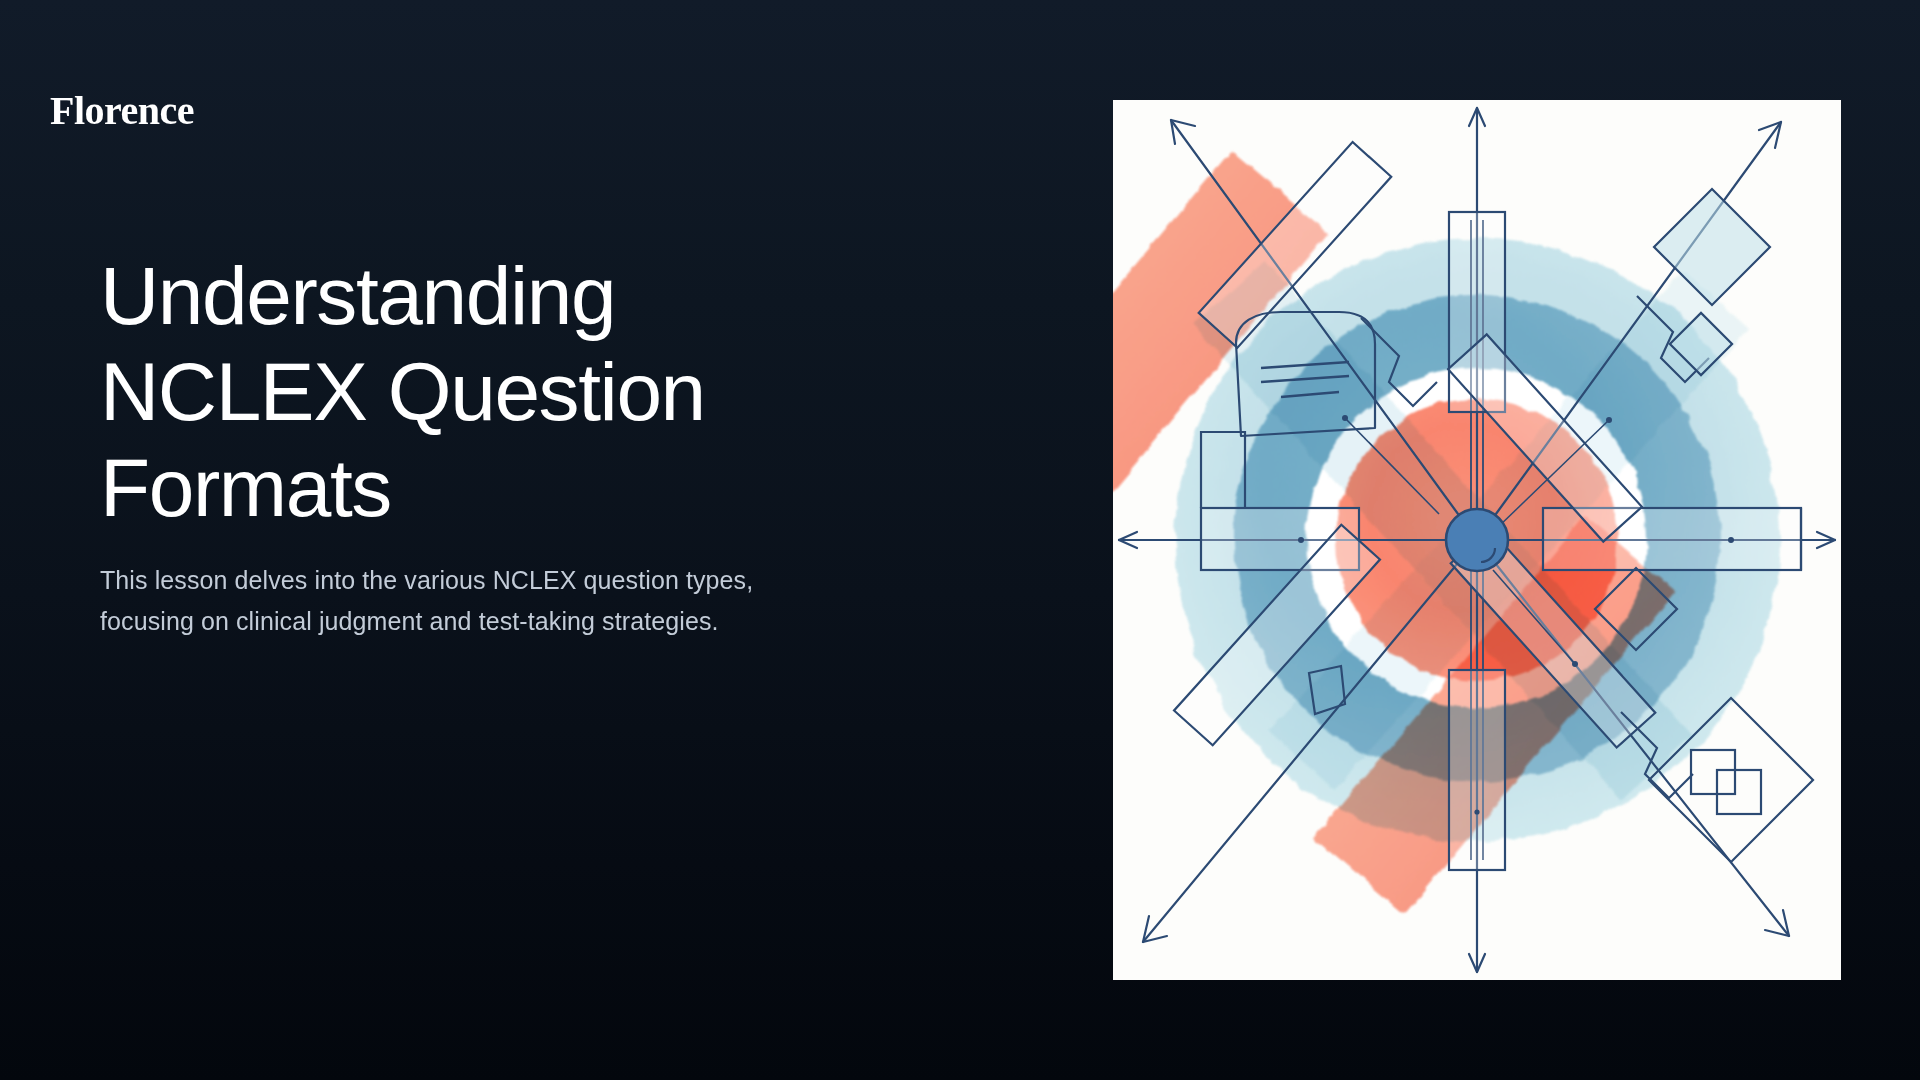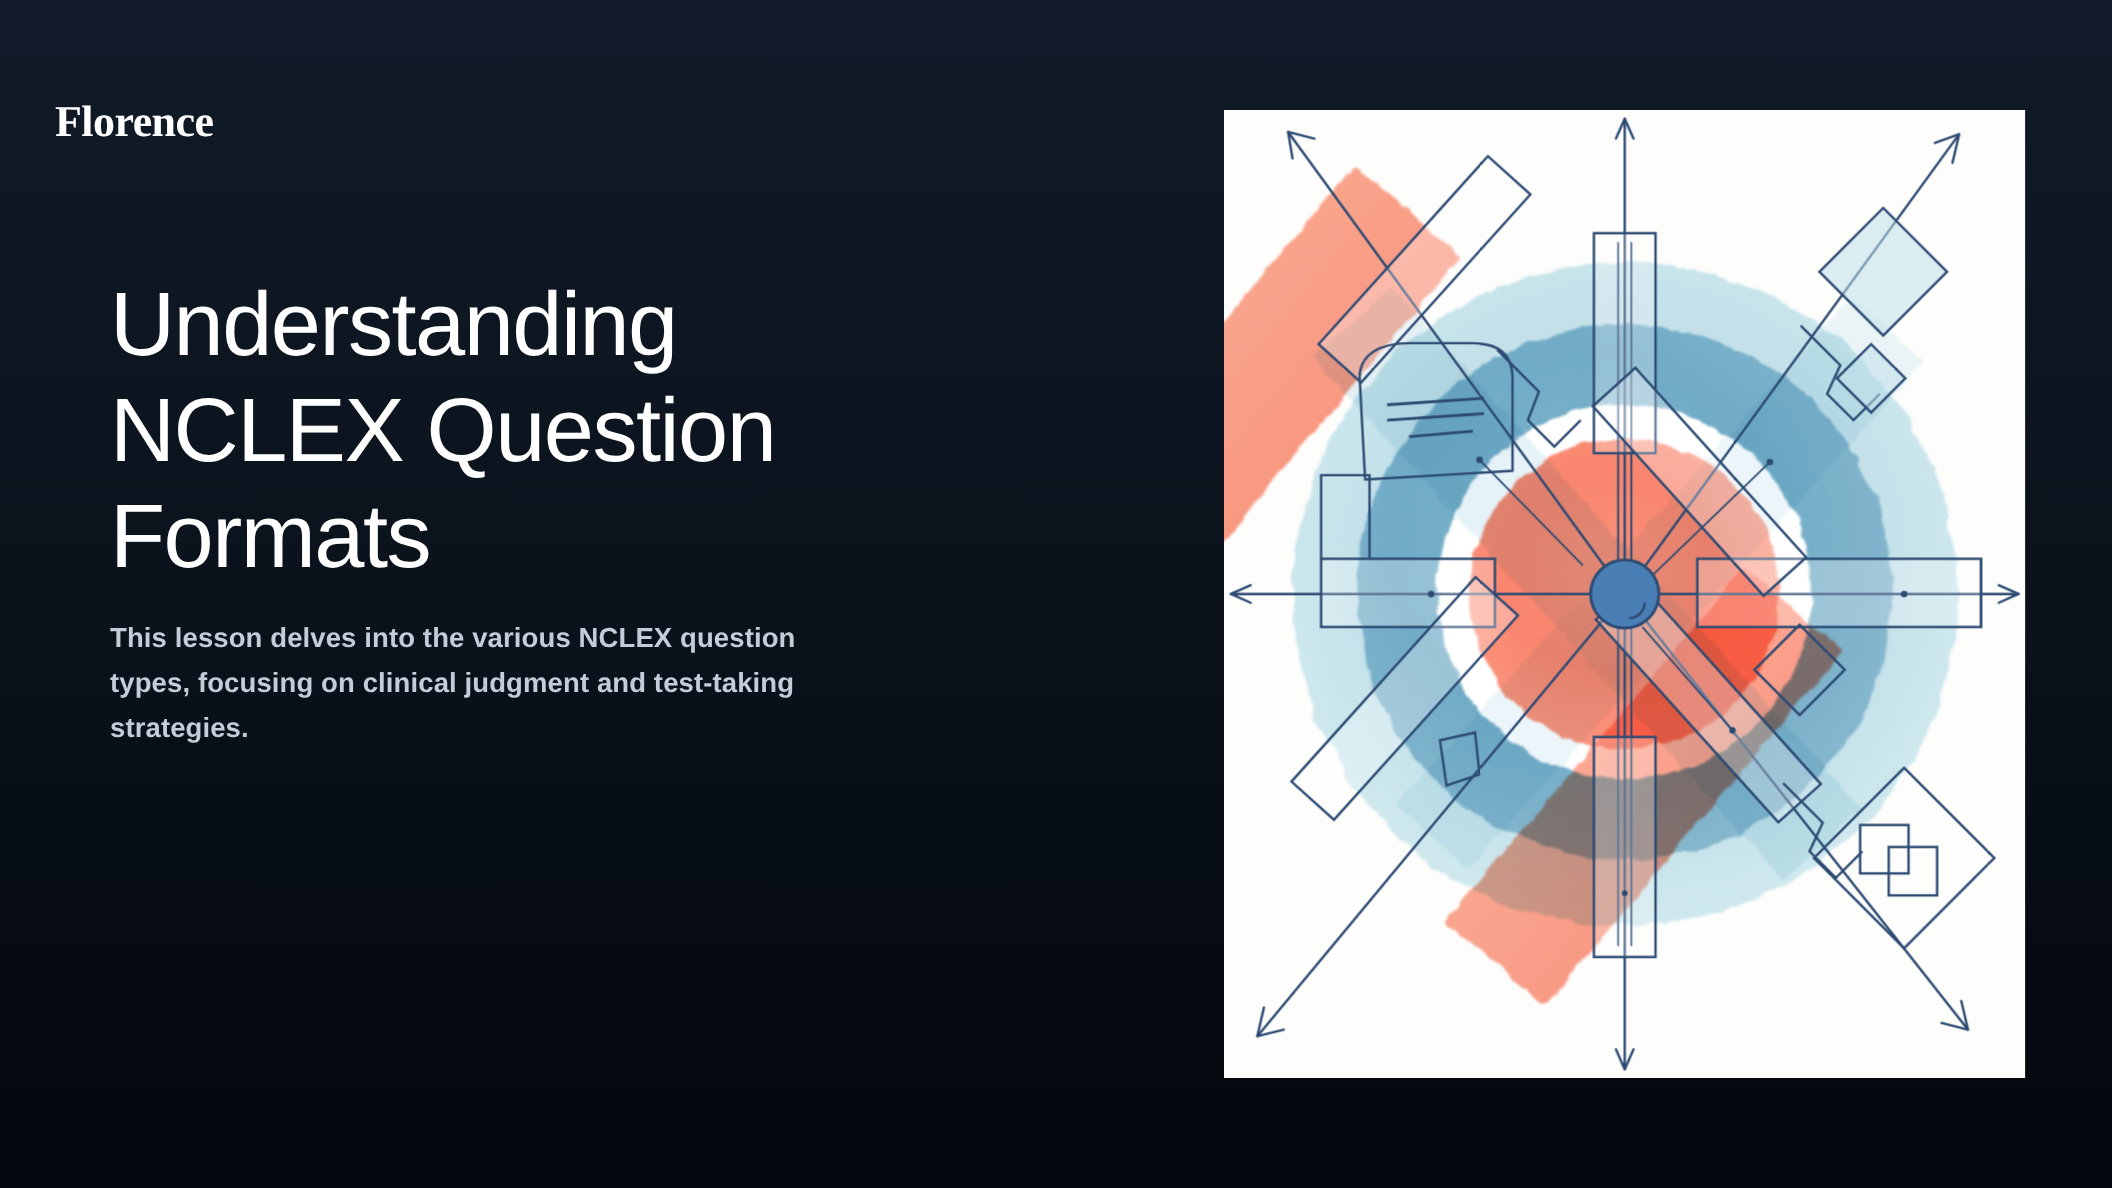--- a/index.html
+++ b/index.html
@@ -37,21 +37,21 @@
     font-weight:400;
     line-height:96px;
     letter-spacing:-1.4px;
     color:#ffffff;
     white-space:pre-line;
   }
   .page-subtitle {
     margin-top:24px;
     font-size:25px;
     line-height:41px;
-    font-weight:700;
+    font-weight:400;
     color:#c3ccd8;
     letter-spacing:0.1px;
     max-width:700px;
   }
 
   
   .illus-panel {
     position:absolute;
     left:1113px; top:100px;
     width:728px; height:880px;

